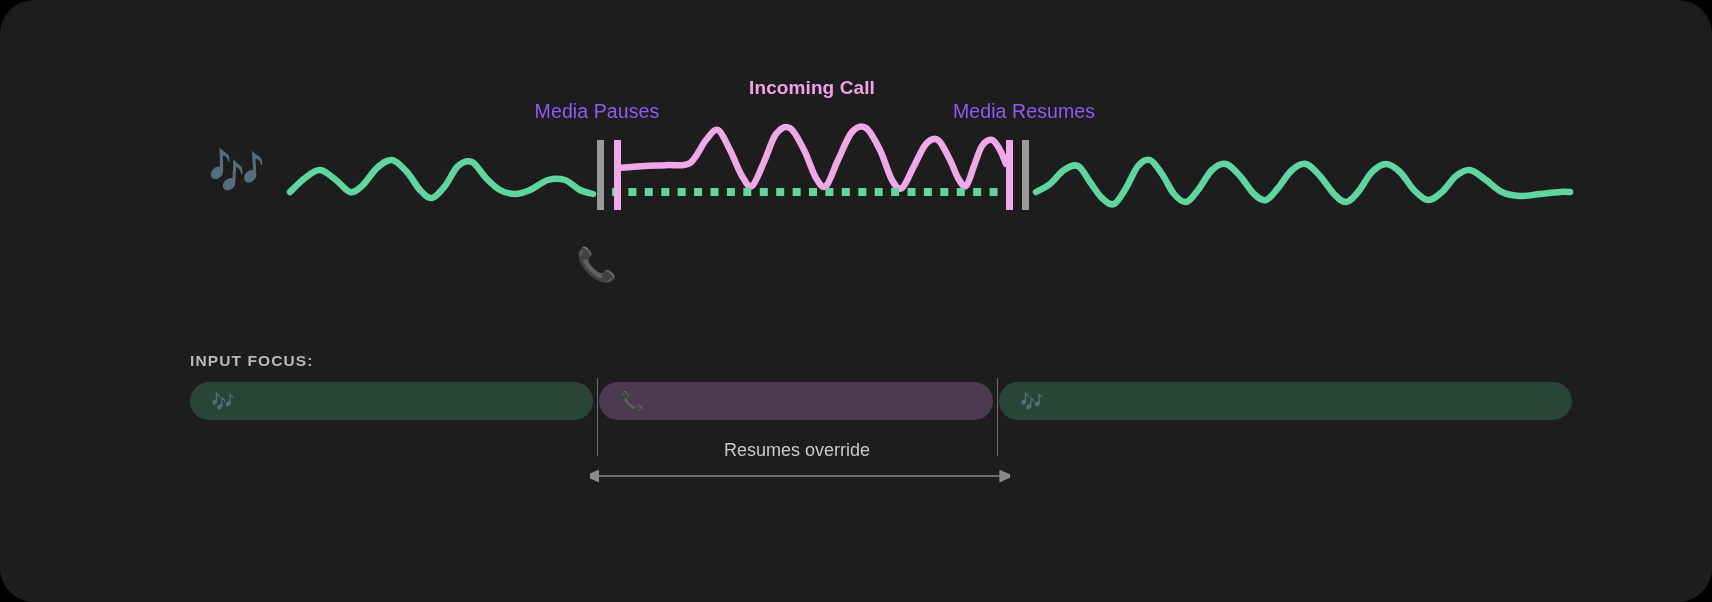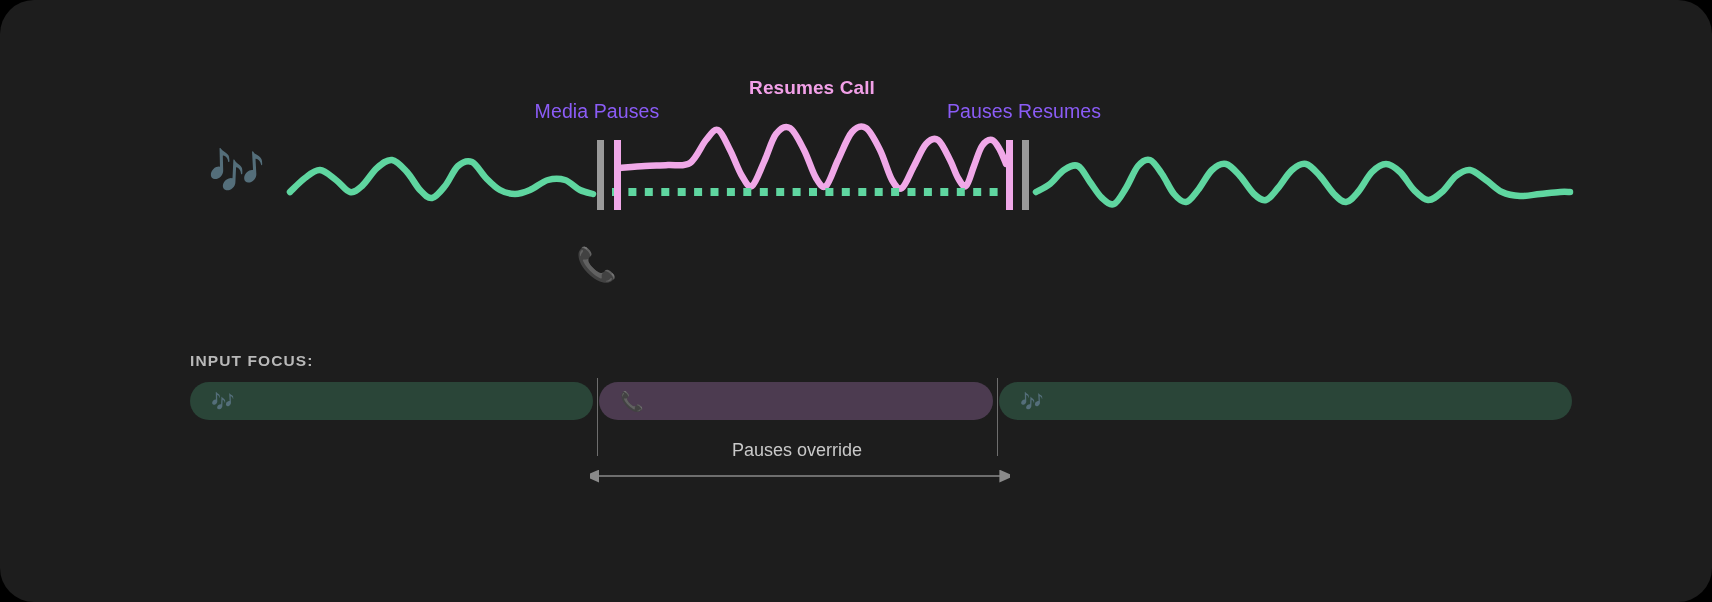--- a/index.html
+++ b/index.html
@@ -127,23 +127,23 @@
 </style>
 </head>
 <body>
 
 <div id="card">
 
   <div id="timeline">
 
     <div class="label" id="label-media-pauses">Media Pauses</div>
 
-    <div class="label pink" id="label-incoming-call">Resumes Call</div>
-
-    <div class="label" id="label-media-resumes">Pauses Resumes</div>
+    <div class="label pink" id="label-incoming-call">Incoming Call</div>
+
+    <div class="label" id="label-media-resumes">Media Resumes</div>
 
     <span id="music-note-left">🎶</span>
 
     <span id="phone-under">📞</span>
 
     <svg class="svg-layer" id="wave-svg" width="1712" height="330">
         <path d="M 290 192 C 292.5 189.66666666666666, 300 181.66666666666666, 305 178 C 310 174.33333333333334, 314.8333333333333 169.66666666666666, 320 170 C 325.1666666666667 170.33333333333334, 331 176.33333333333334, 336 180 C 341 183.66666666666666, 345.6666666666667 191, 350 192 C 354.3333333333333 193, 357.5 190, 362 186 C 366.5 182, 372 172.33333333333334, 377 168 C 382 163.66666666666666, 387 159.33333333333334, 392 160 C 397 160.66666666666666, 402.3333333333333 167, 407 172 C 411.6666666666667 177, 415.8333333333333 185.66666666666666, 420 190 C 424.1666666666667 194.33333333333334, 427.8333333333333 198.66666666666666, 432 198 C 436.1666666666667 197.33333333333334, 440.6666666666667 191.33333333333334, 445 186 C 449.3333333333333 180.66666666666666, 453.5 170, 458 166 C 462.5 162, 467.3333333333333 160, 472 162 C 476.6666666666667 164, 481.3333333333333 173.33333333333334, 486 178 C 490.6666666666667 182.66666666666666, 495.1666666666667 187.33333333333334, 500 190 C 504.8333333333333 192.66666666666666, 510 194, 515 194 C 520 194, 524.5 192.33333333333334, 530 190 C 535.5 187.66666666666666, 542.1666666666666 181.66666666666666, 548 180 C 553.8333333333334 178.33333333333334, 559.6666666666666 178.33333333333334, 565 180 C 570.3333333333334 181.66666666666666, 575.3333333333334 187.66666666666666, 580 190 C 584.6666666666666 192.33333333333334, 590.8333333333334 193.33333333333334, 593 194" fill="none" stroke="#5fd6a0" stroke-width="6.5" stroke-linecap="round" stroke-linejoin="round"></path>
         <path d="M 620 168 C 624.1666666666666 167.66666666666666, 637 166.5, 645 166 C 653 165.5, 660.5 165.5, 668 165 C 675.5 164.5, 683.6666666666666 167.16666666666666, 690 163 C 696.3333333333334 158.83333333333334, 701.3333333333334 145.5, 706 140 C 710.6666666666666 134.5, 714 128.33333333333334, 718 130 C 722 131.66666666666666, 726 142.33333333333334, 730 150 C 734 157.66666666666666, 738.3333333333334 170, 742 176 C 745.6666666666666 182, 748.3333333333334 188.33333333333334, 752 186 C 755.6666666666666 183.66666666666666, 760 170.66666666666666, 764 162 C 768 153.33333333333334, 771.6666666666666 139.66666666666666, 776 134 C 780.3333333333334 128.33333333333334, 785.3333333333334 125.33333333333333, 790 128 C 794.6666666666666 130.66666666666666, 799.6666666666666 141.66666666666666, 804 150 C 808.3333333333334 158.33333333333334, 812.3333333333334 172, 816 178 C 819.6666666666666 184, 822.3333333333334 189, 826 186 C 829.6666666666666 183, 833.6666666666666 169, 838 160 C 842.3333333333334 151, 847.3333333333334 137.33333333333334, 852 132 C 856.6666666666666 126.66666666666667, 861.3333333333334 125, 866 128 C 870.6666666666666 131, 875.6666666666666 141.33333333333334, 880 150 C 884.3333333333334 158.66666666666666, 888.3333333333334 173.66666666666666, 892 180 C 895.6666666666666 186.33333333333334, 898.3333333333334 190.33333333333334, 902 188 C 905.6666666666666 185.66666666666666, 910 173.33333333333334, 914 166 C 918 158.66666666666666, 922 148.33333333333334, 926 144 C 930 139.66666666666666, 934 137.33333333333334, 938 140 C 942 142.66666666666666, 946.6666666666666 153.66666666666666, 950 160 C 953.3333333333334 166.33333333333334, 955.3333333333334 173.66666666666666, 958 178 C 960.6666666666666 182.33333333333334, 963.3333333333334 188, 966 186 C 968.6666666666666 184, 971.3333333333334 172.66666666666666, 974 166 C 976.6666666666666 159.33333333333334, 979 150.33333333333334, 982 146 C 985 141.66666666666666, 989 139.33333333333334, 992 140 C 995 140.66666666666666, 997.6666666666666 146, 1000 150 C 1002.3333333333334 154, 1005 161.66666666666666, 1006 164" fill="none" stroke="#f0a8e8" stroke-width="6.5" stroke-linecap="round" stroke-linejoin="round"></path>
         <path d="M 1036 192 C 1038.3333333333333 190.66666666666666, 1045.3333333333333 187.66666666666666, 1050 184 C 1054.6666666666667 180.33333333333334, 1059.3333333333333 173, 1064 170 C 1068.6666666666667 167, 1073.6666666666667 164, 1078 166 C 1082.3333333333333 168, 1086 176.66666666666666, 1090 182 C 1094 187.33333333333334, 1098 194.33333333333334, 1102 198 C 1106 201.66666666666666, 1110 205.66666666666666, 1114 204 C 1118 202.33333333333334, 1122 194.33333333333334, 1126 188 C 1130 181.66666666666666, 1134 170.66666666666666, 1138 166 C 1142 161.33333333333334, 1146 158.66666666666666, 1150 160 C 1154 161.33333333333334, 1158 168.33333333333334, 1162 174 C 1166 179.66666666666666, 1170 189.33333333333334, 1174 194 C 1178 198.66666666666666, 1182 202.66666666666666, 1186 202 C 1190 201.33333333333334, 1193.6666666666667 195.33333333333334, 1198 190 C 1202.3333333333333 184.66666666666666, 1207.3333333333333 174.33333333333334, 1212 170 C 1216.6666666666667 165.66666666666666, 1221.3333333333333 163, 1226 164 C 1230.6666666666667 165, 1235.3333333333333 171, 1240 176 C 1244.6666666666667 181, 1249.6666666666667 190, 1254 194 C 1258.3333333333333 198, 1262 201, 1266 200 C 1270 199, 1273.6666666666667 193, 1278 188 C 1282.3333333333333 183, 1287.3333333333333 174, 1292 170 C 1296.6666666666667 166, 1301.3333333333333 163, 1306 164 C 1310.6666666666667 165, 1315.3333333333333 171, 1320 176 C 1324.6666666666667 181, 1329.6666666666667 189.66666666666666, 1334 194 C 1338.3333333333333 198.33333333333334, 1342 202.33333333333334, 1346 202 C 1350 201.66666666666666, 1353.6666666666667 197, 1358 192 C 1362.3333333333333 187, 1367.3333333333333 176.66666666666666, 1372 172 C 1376.6666666666667 167.33333333333334, 1381.3333333333333 164, 1386 164 C 1390.6666666666667 164, 1395.3333333333333 167.66666666666666, 1400 172 C 1404.6666666666667 176.33333333333334, 1409.3333333333333 185.33333333333334, 1414 190 C 1418.6666666666667 194.66666666666666, 1423.3333333333333 199.66666666666666, 1428 200 C 1432.6666666666667 200.33333333333334, 1437.3333333333333 196, 1442 192 C 1446.6666666666667 188, 1451.3333333333333 179.66666666666666, 1456 176 C 1460.6666666666667 172.33333333333334, 1465 169.33333333333334, 1470 170 C 1475 170.66666666666666, 1480.6666666666667 176.33333333333334, 1486 180 C 1491.3333333333333 183.66666666666666, 1496.3333333333333 189.33333333333334, 1502 192 C 1507.6666666666667 194.66666666666666, 1513.6666666666667 195.66666666666666, 1520 196 C 1526.3333333333333 196.33333333333334, 1533.3333333333333 194.66666666666666, 1540 194 C 1546.6666666666667 193.33333333333334, 1555 192.33333333333334, 1560 192 C 1565 191.66666666666666, 1568.3333333333333 192, 1570 192" fill="none" stroke="#5fd6a0" stroke-width="6.5" stroke-linecap="round" stroke-linejoin="round"></path>
         <rect x="612.0" y="188" width="8" height="8" fill="#5fd6a0"></rect>
@@ -189,21 +189,21 @@
       <span class="glyph">📞</span>
     </div>
 
     <div class="focus-bar" id="focus-bar-media-2">
       <span class="glyph">🎶</span>
     </div>
 
     <div class="bracket-line" id="bracket-left"></div>
     <div class="bracket-line" id="bracket-right"></div>
 
-    <div id="override-label">Pauses override</div>
+    <div id="override-label">Resumes override</div>
 
     <svg id="override-arrow" width="420" height="20">
       <defs>
         <marker id="arrL" markerWidth="10" markerHeight="10" refX="9" refY="4" orient="auto" markerUnits="strokeWidth">
           <path d="M9,0 L0,4 L9,8 z" fill="#8a8a8a"></path>
         </marker>
         <marker id="arrR" markerWidth="10" markerHeight="10" refX="1" refY="4" orient="auto" markerUnits="strokeWidth">
           <path d="M0,0 L9,4 L0,8 z" fill="#8a8a8a"></path>
         </marker>
       </defs>

